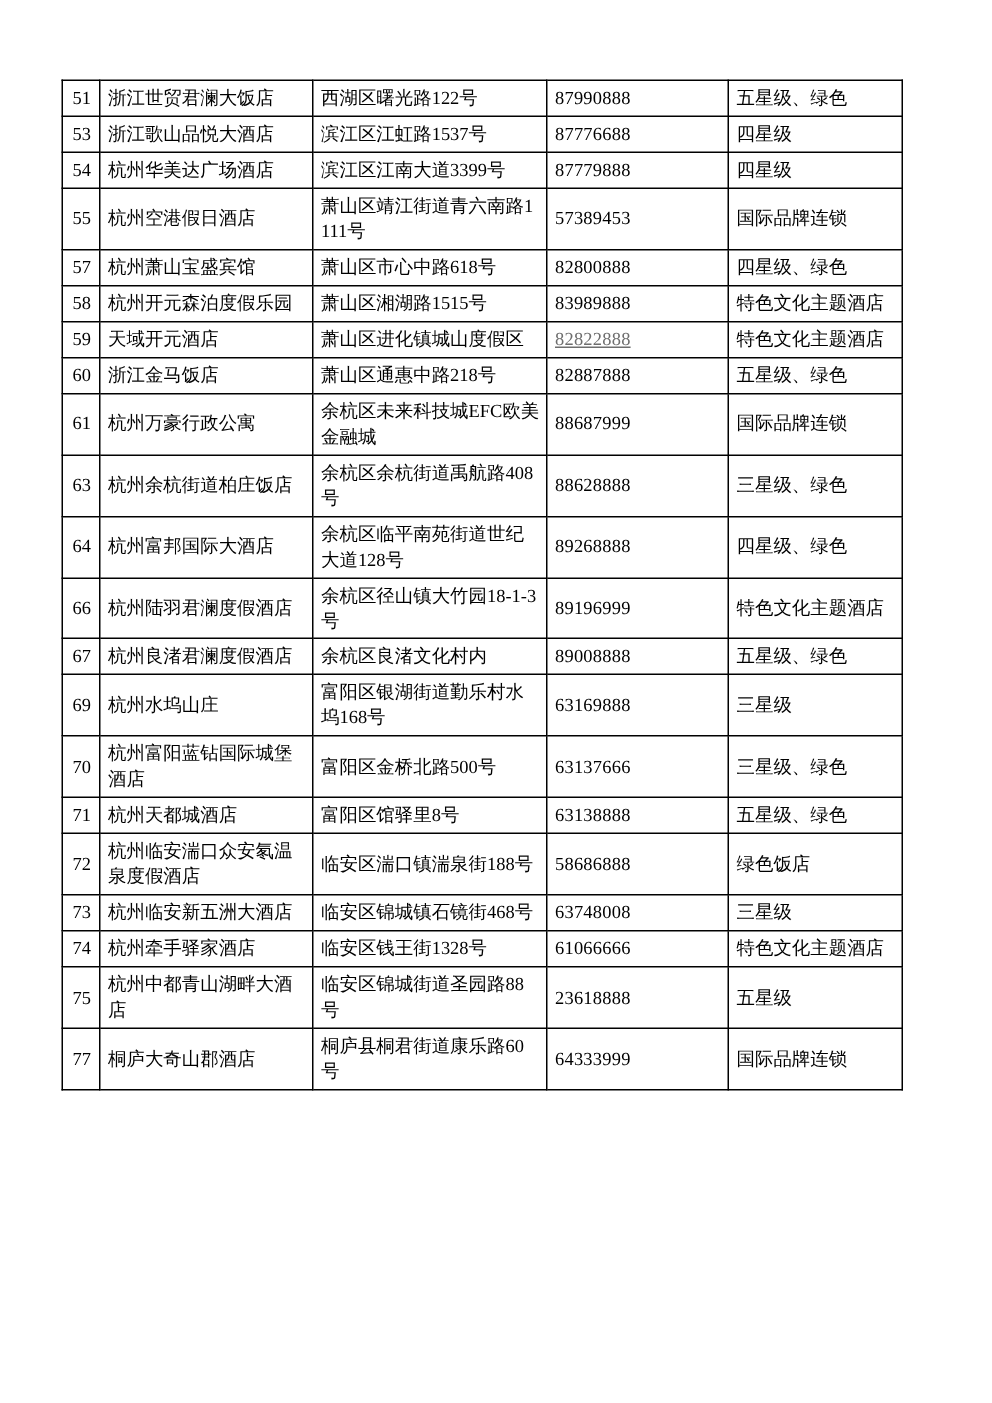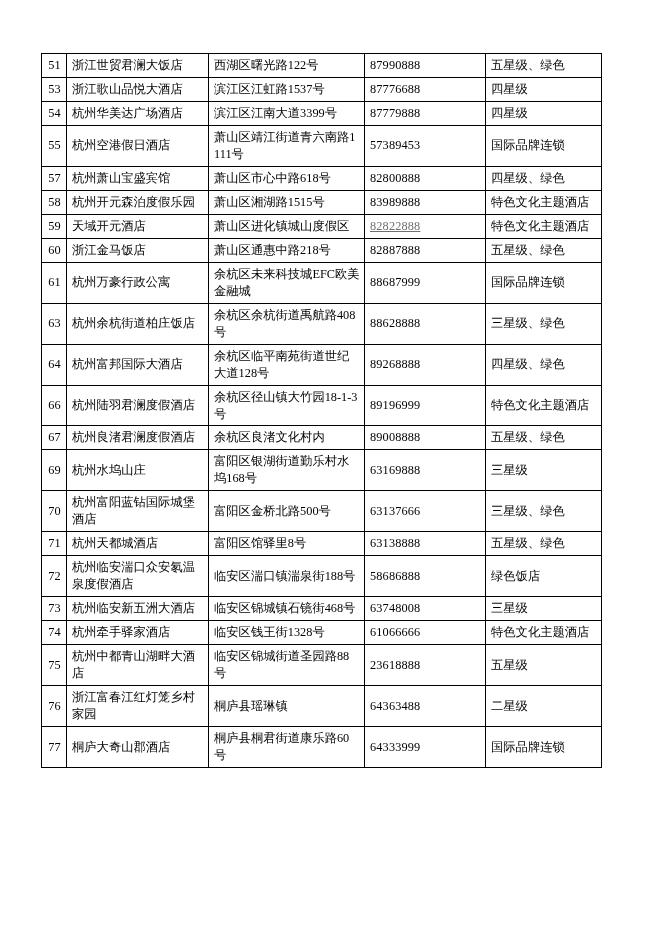--- a/index.html
+++ b/index.html
@@ -209,27 +209,20 @@
           <td class="cell-cat">特色文化主题酒店</td>
         </tr>
         <tr>
           <td class="cell-id">75</td>
           <td class="cell-name">杭州中都青山湖畔大酒店</td>
           <td class="cell-addr">临安区锦城街道圣园路88号</td>
           <td class="cell-phone">23618888</td>
           <td class="cell-cat">五星级</td>
         </tr>
         <tr>
-          <td class="cell-id">76</td>
-          <td class="cell-name">浙江富春江红灯笼乡村家园</td>
-          <td class="cell-addr">桐庐县瑶琳镇</td>
-          <td class="cell-phone">64363488</td>
-          <td class="cell-cat">二星级</td>
-        </tr>
-        <tr>
           <td class="cell-id">77</td>
           <td class="cell-name">桐庐大奇山郡酒店</td>
           <td class="cell-addr">桐庐县桐君街道康乐路60号</td>
           <td class="cell-phone">64333999</td>
           <td class="cell-cat">国际品牌连锁</td>
         </tr>
       </tbody>
   </table>
 </div>
 

